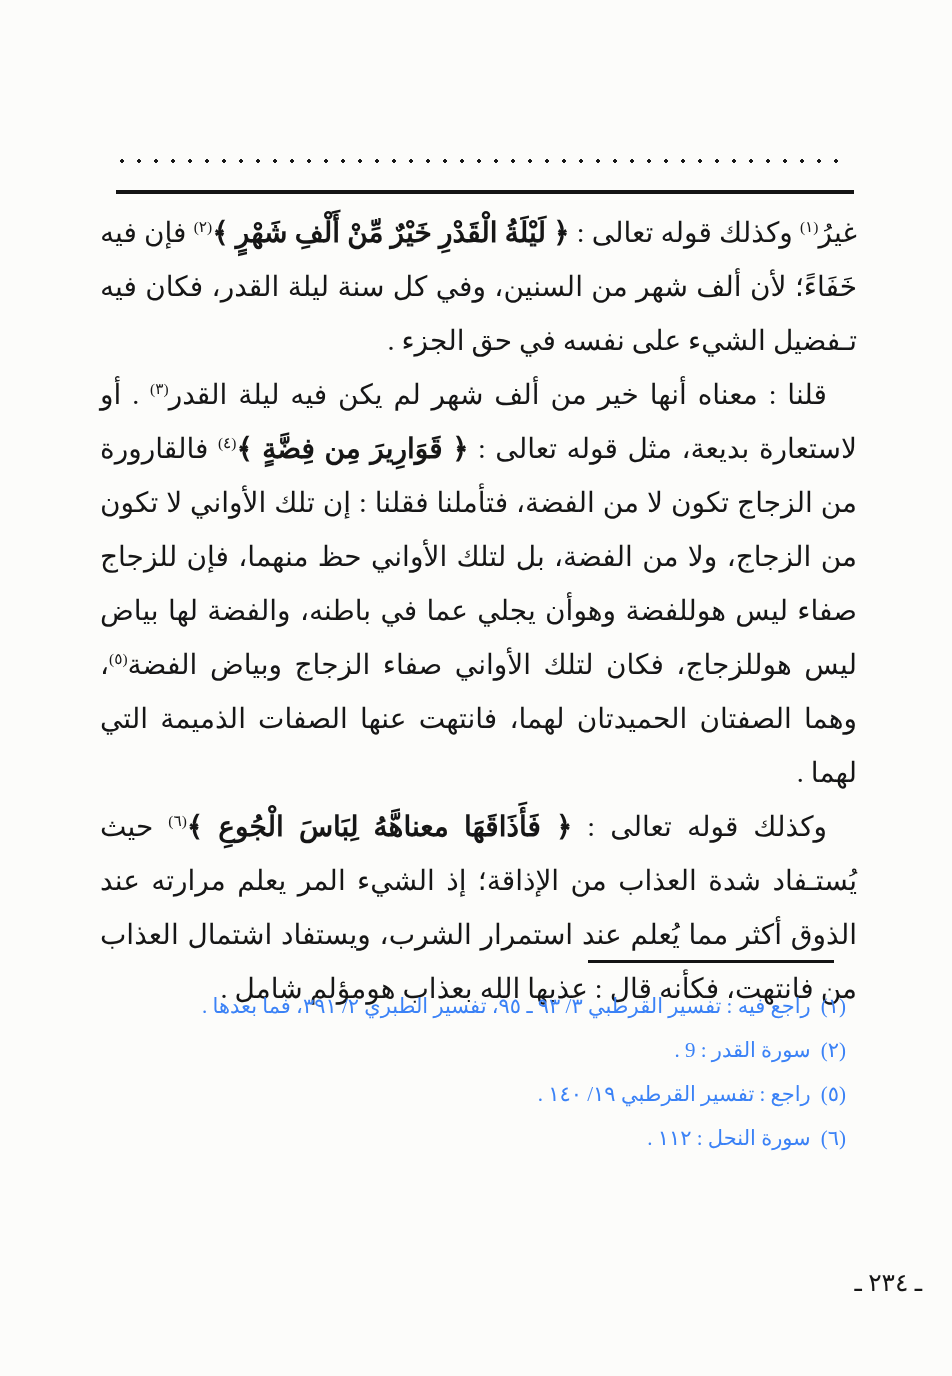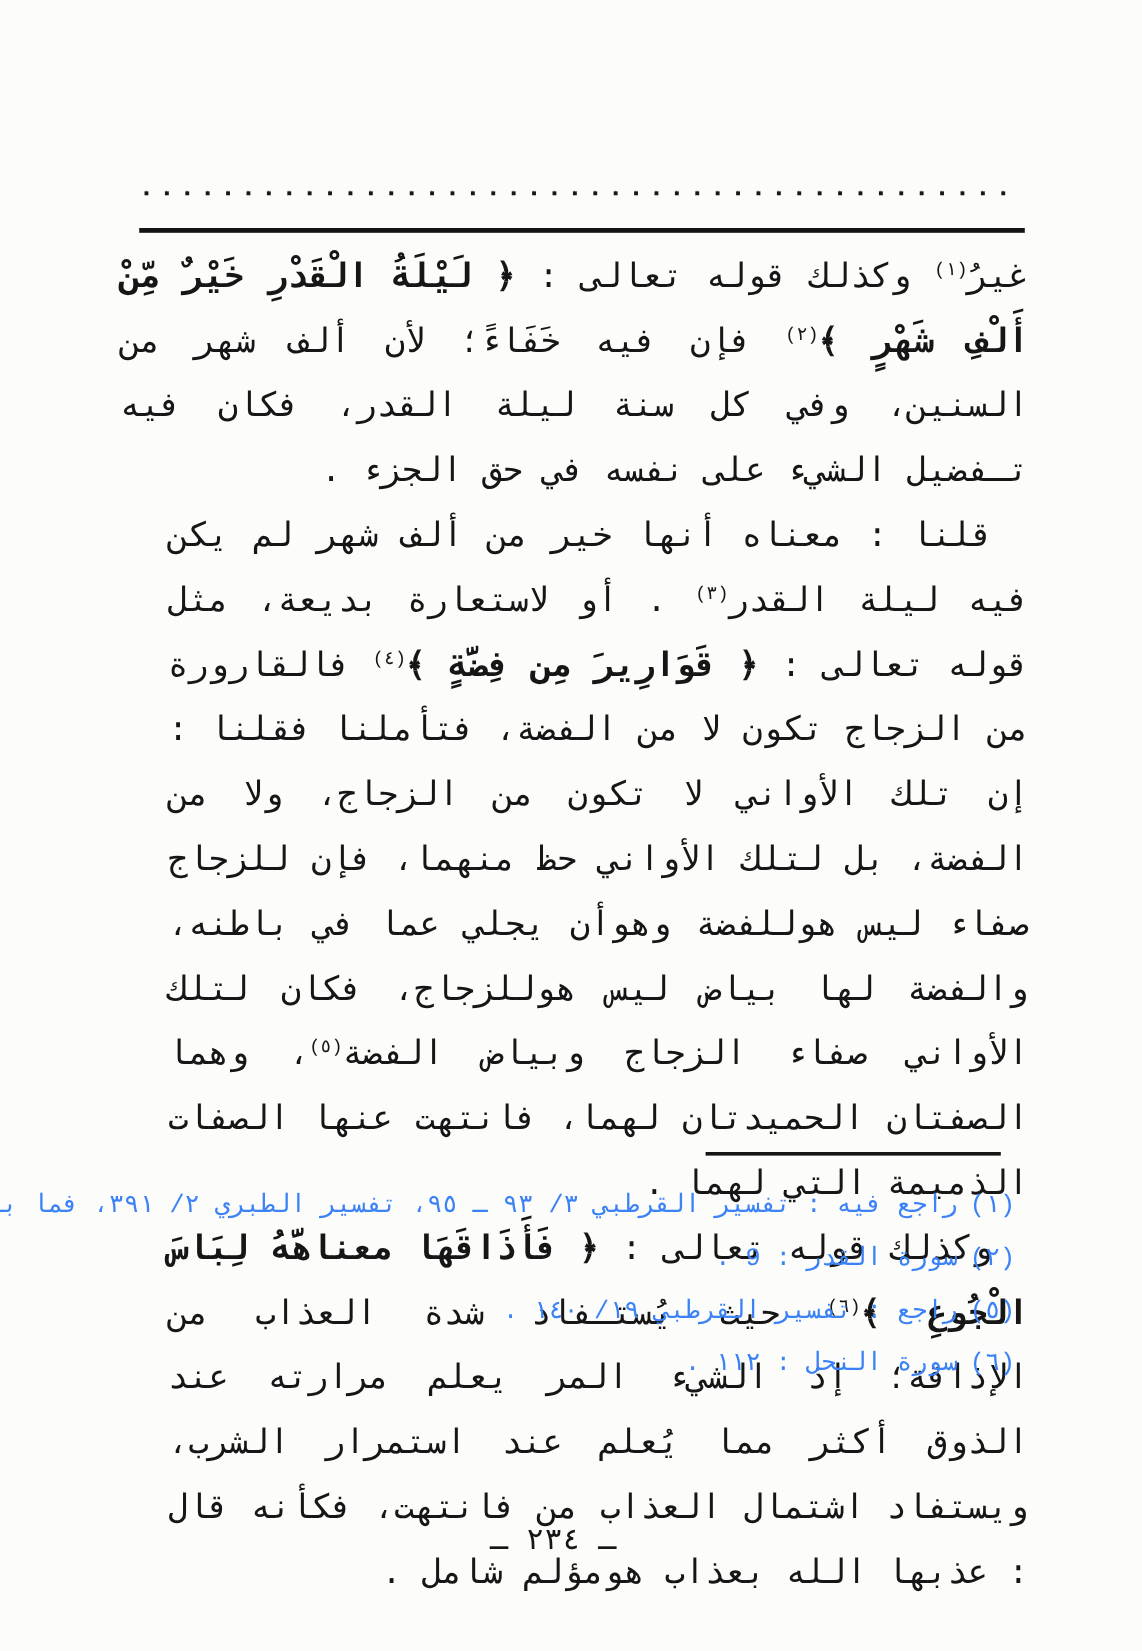--- a/index.html
+++ b/index.html
@@ -6,21 +6,21 @@
     margin: 0;
     padding: 0;
     background: #ffffff;
   }
   .book-page {
     position: relative;
     width: 952px;
     height: 1376px;
     background: #fcfcfa;
     color: #161616;
-    font-family: Liberation Mono, monospace;
+    font-family: Liberation Serif, serif;
     overflow: hidden;
   }
 
   
   .dotted-leader {
     position: absolute;
     top: 157px;
     left: 118px;
     right: 112px;
     height: 9px;
@@ -45,21 +45,21 @@
     top: 206px;
     right: 95px;
     left: 100px;
     direction: rtl;
     text-align: justify;
     font-size: 28px;
     line-height: 54px;
     color: #161616;
   }
   .para { margin: 0; }
-  .para.indent { text-indent: 30px; margin-left: 40px; }
+  .para.indent { text-indent: 30px; }
   .quran { font-weight: bold; }
   .fnref {
     font-size: 0.55em;
     line-height: 0;
     vertical-align: 10px;
   }
 
   
   .footnote-separator {
     position: absolute;
@@ -82,21 +82,20 @@
   }
   .fn { white-space: nowrap; }
   .fn-marker { margin-left: 10px; }
 
   
   .page-number {
     position: absolute;
     top: 1268px;
     left: 0;
     right: 30px;
-    text-align: center;
     direction: rtl;
     font-size: 25px;
     color: #161616;
     letter-spacing: 2px;
   }
 </style>
 </head>
 <body>
 
 <div class="book-page" lang="ar">

